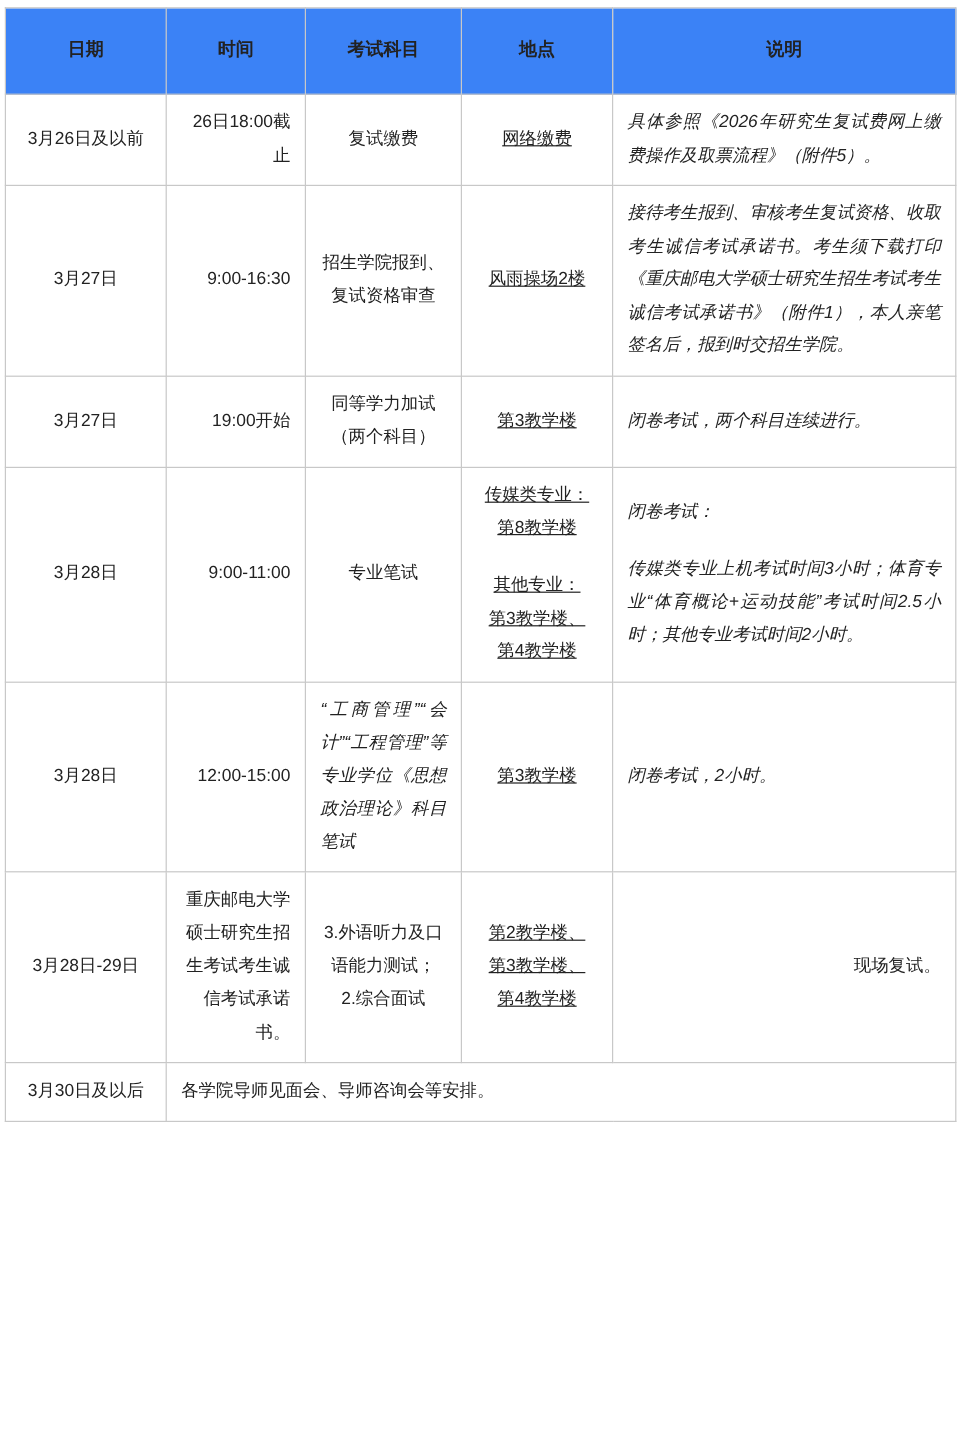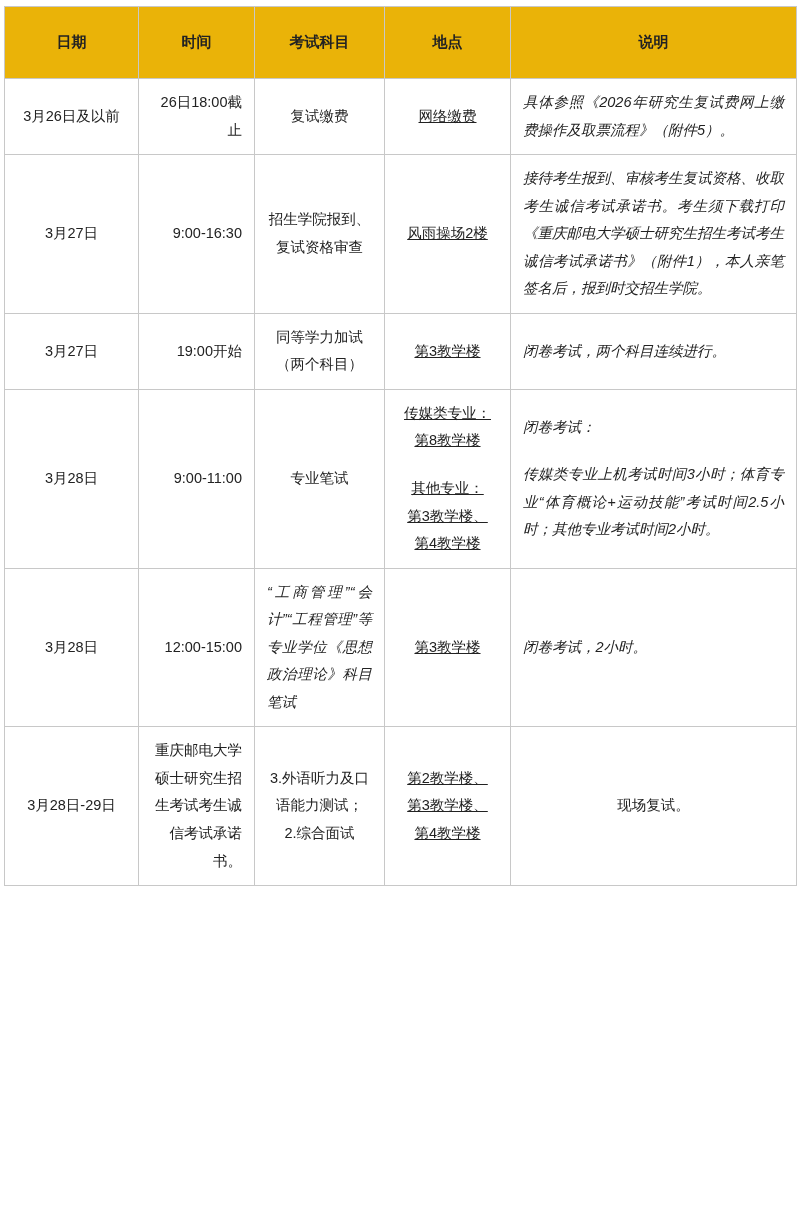--- a/index.html
+++ b/index.html
@@ -37,21 +37,21 @@
   table.schedule td {
     border: 1px solid #c8c8c8;
     vertical-align: middle;
     font-weight: normal;
     font-size: 14.5px;
     line-height: 1.9;
     padding: 10px 12px;
     box-sizing: border-box;
   }
   table.schedule thead th {
-    background: #eab308;
+    background: #3b82f6;
     text-align: center;
     font-weight: bold;
     font-size: 15px;
     height: 72px;
     padding: 8px 6px;
   }
   td.ctr {
     text-align: center;
   }
   td.lft {
@@ -68,21 +68,21 @@
   td.col-subject {
     text-align: center;
     font-size: 14.5px;
   }
   td.col-place {
     text-align: center;
     font-size: 14.5px;
     text-decoration: underline;
   }
   td.col-note {
-    text-align: center;
+    text-align: right;
     font-size: 14.5px;
     line-height: 2.05;
   }
   td.justify {
     text-align: justify;
     text-justify: inter-ideograph;
     font-style: italic;
   }
   .blk { display: block; }
   .gap { display: block; height: 20px; }
@@ -184,16 +184,20 @@
           <span class="blk">2.综合面试</span>
         </td>
         <td class="col-place">
           <span class="blk">第2教学楼、</span>
           <span class="blk">第3教学楼、</span>
           <span class="blk">第4教学楼</span>
         </td>
         <td class="col-note">现场复试。</td>
       </tr>
 
+      <tr>
+        <td class="last-row-date">3月30日及以后</td>
+        <td class="last-row" colspan="4">各学院导师见面会、导师咨询会等安排。</td>
+      </tr>
 
     </tbody>
   </table>
 </div>
 
 </body></html>

